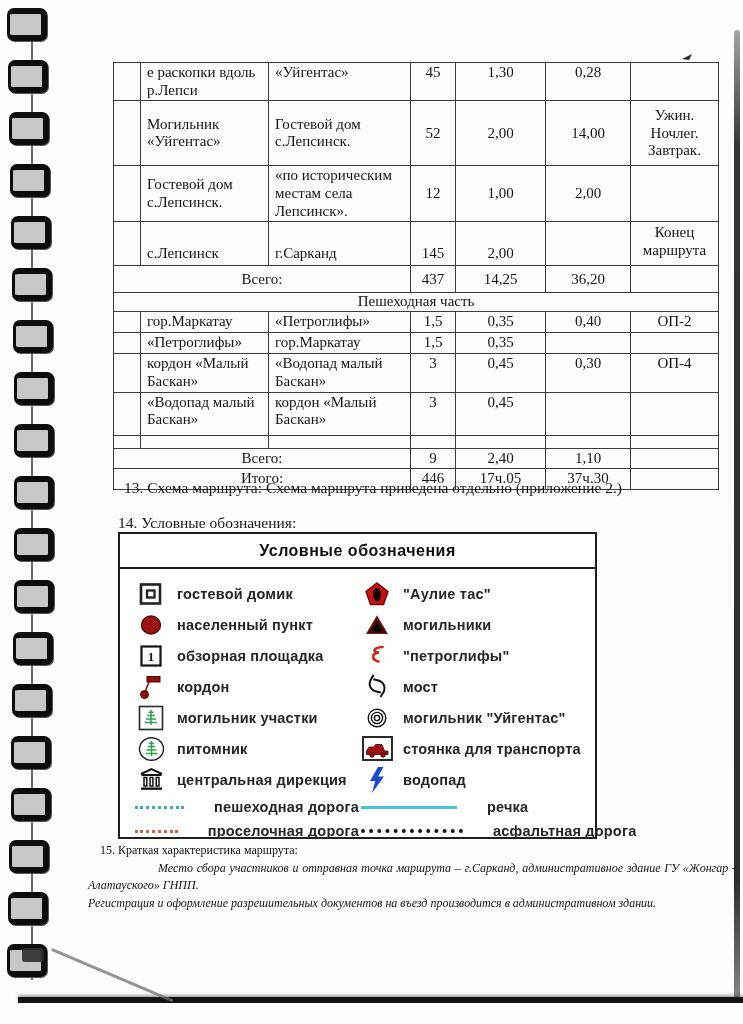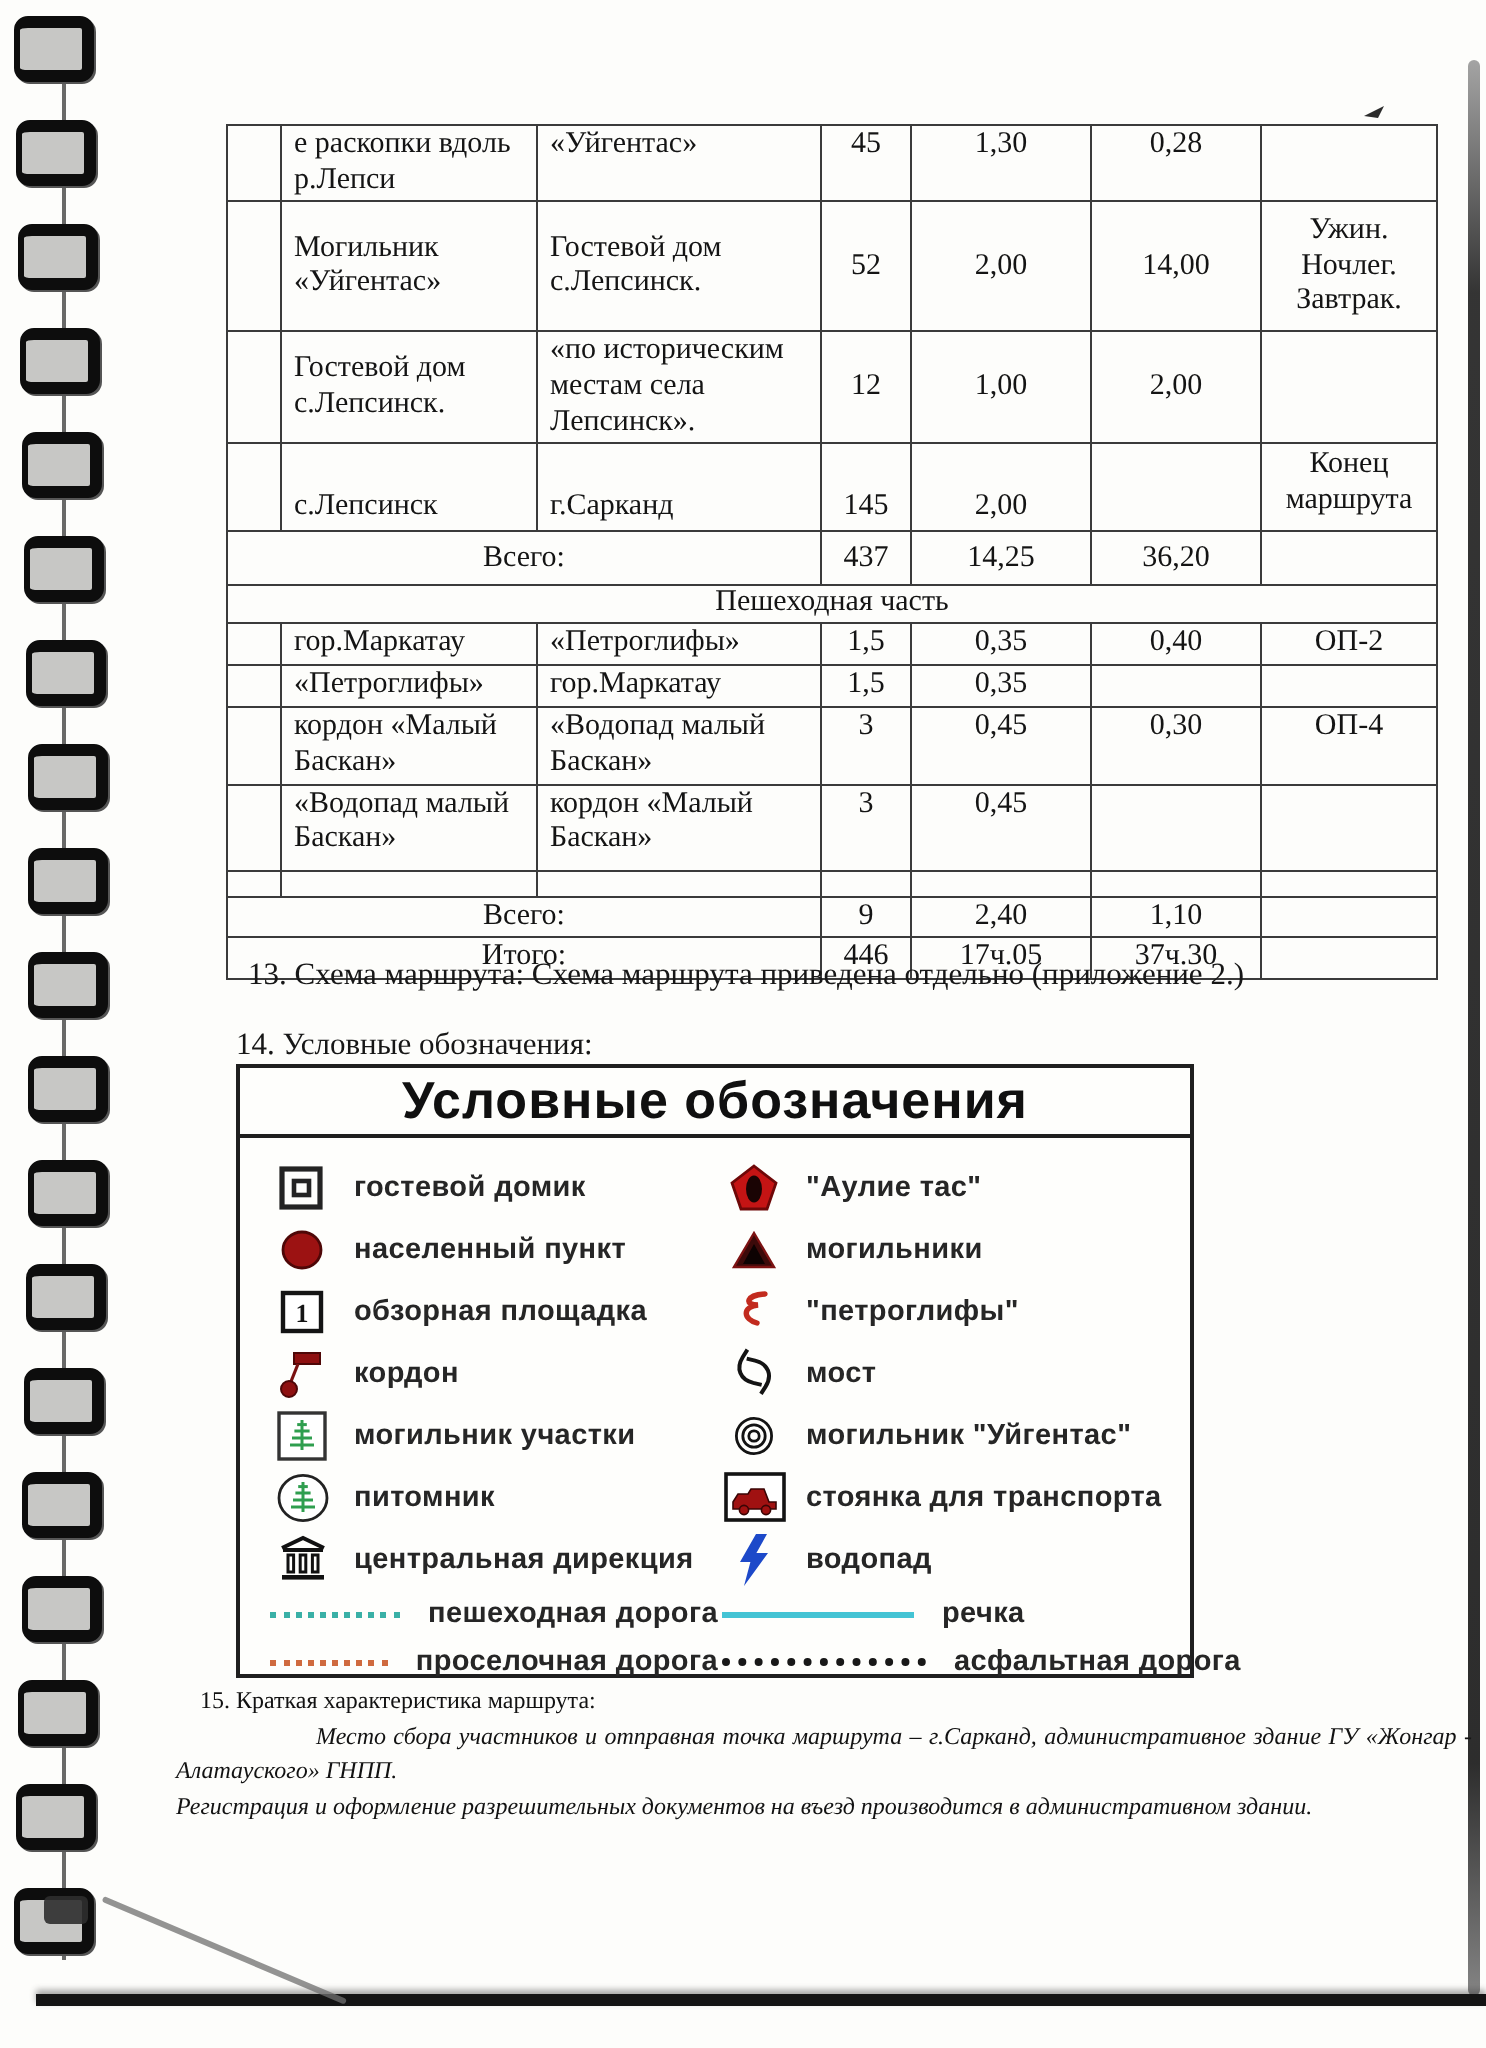--- a/index.html
+++ b/index.html
@@ -42,39 +42,39 @@
   .p14 { position:absolute; left:118px; top:514px; width:600px; font-size:15.5px; }
   
   .legend {
     position:absolute; left:118px; top:532px; width:479px; height:307px;
     border:2px solid #1f1f1f; background:#fefefc; box-sizing:border-box;
   }
   .legend-title {
     height:33px; border-bottom:2px solid #1f1f1f;
     display:flex; align-items:center; justify-content:center;
     font-family:"Liberation Sans", sans-serif; font-weight:bold;
-    font-size:26px; letter-spacing:.5px; color:#101010;
+    font-size:16px; letter-spacing:.5px; color:#101010;
   }
   .legend-body { display:flex; padding:9px 0 0 13px;align-items:center; }
   .leg-col { display:flex; flex-direction:column; }
   .leg-col.left  { width:226px; }
   .leg-col.right { flex:1; }
   .leg-row { display:flex; align-items:center; height:31px; }
   .leg-row.line { height:24px; }
   .leg-icon { width:36px; display:flex; justify-content:center; align-items:center; flex:none; }
   .leg-label {
     font-family:"Liberation Sans", sans-serif; font-size:14.5px; font-weight:bold;
     color:#262626; letter-spacing:.2px; margin-left:8px; white-space:nowrap;
   }
   .line-sample { display:inline-block; height:0; margin-left:2px; }
   .ls-footpath { width:122px; border-top:3px dotted #3ab0a6; }
   .ls-country  { width:122px; border-top:3px dotted #cf6a3f; }
   .ls-river    { width:96px;  border-top:3px solid #44c4d4; }
   .ls-asphalt  { width:102px; border-top:4px dotted #181818; }
-  .leg-row.line .leg-label { margin-left:14px; }
+  .leg-row.line .leg-label { margin-left:30px; }
   
   .s15 { position:absolute; left:88px; top:842px; width:648px; font-size:12px; line-height:1.42; color:#121212; }
   .s15 .head { margin:0 0 0 12px; }
   .s15 p { margin:1px 0 0 0; text-align:justify;font-style:italic; }
   .s15 p.first { text-indent:70px; }
   
   .edge-right { position:absolute; left:734px; top:30px; width:6px; height:968px;
     background:linear-gradient(180deg,#9a9a9a,#1e1e1e 12%,#161616 88%,#777); border-radius:3px; opacity:.9; }
   .edge-bottom { position:absolute; left:18px; top:997px; width:725px; height:6px; background:#141414;
     box-shadow:0 -2px 3px rgba(60,60,60,.45); }

